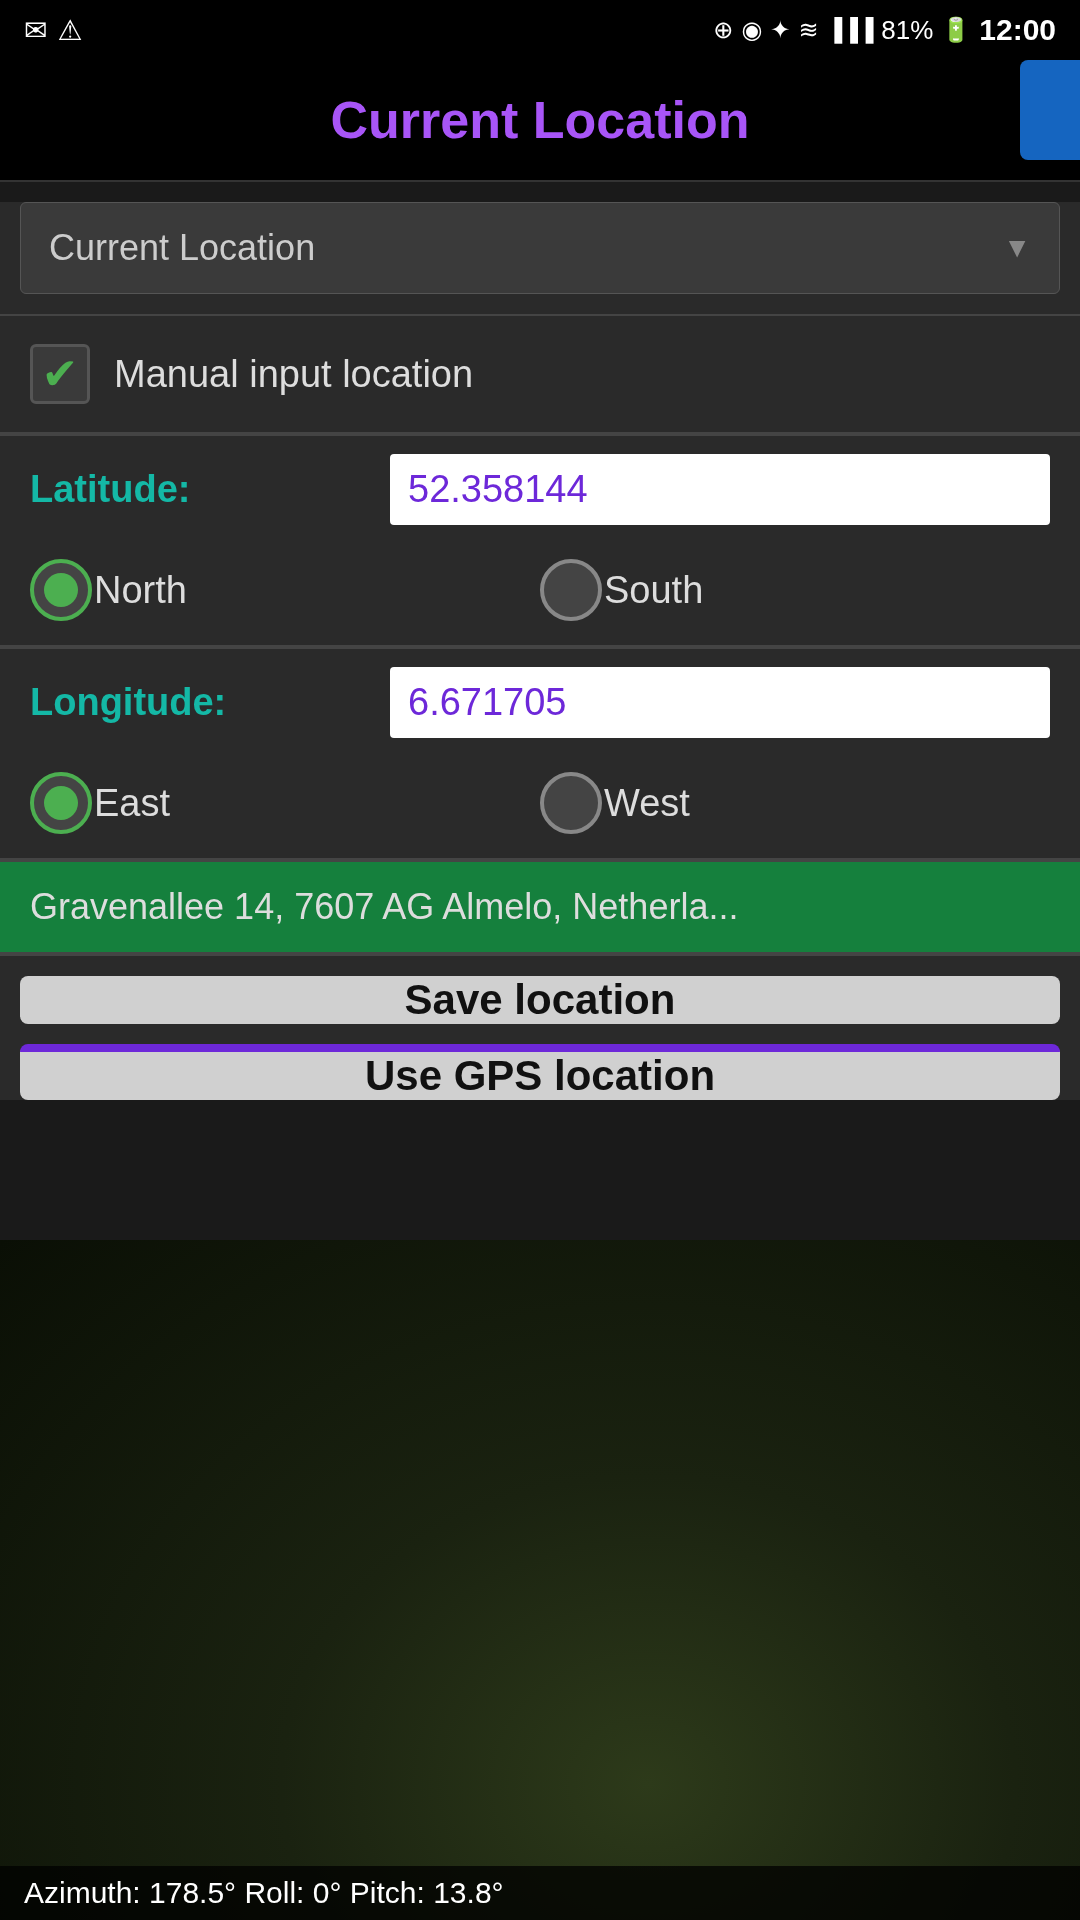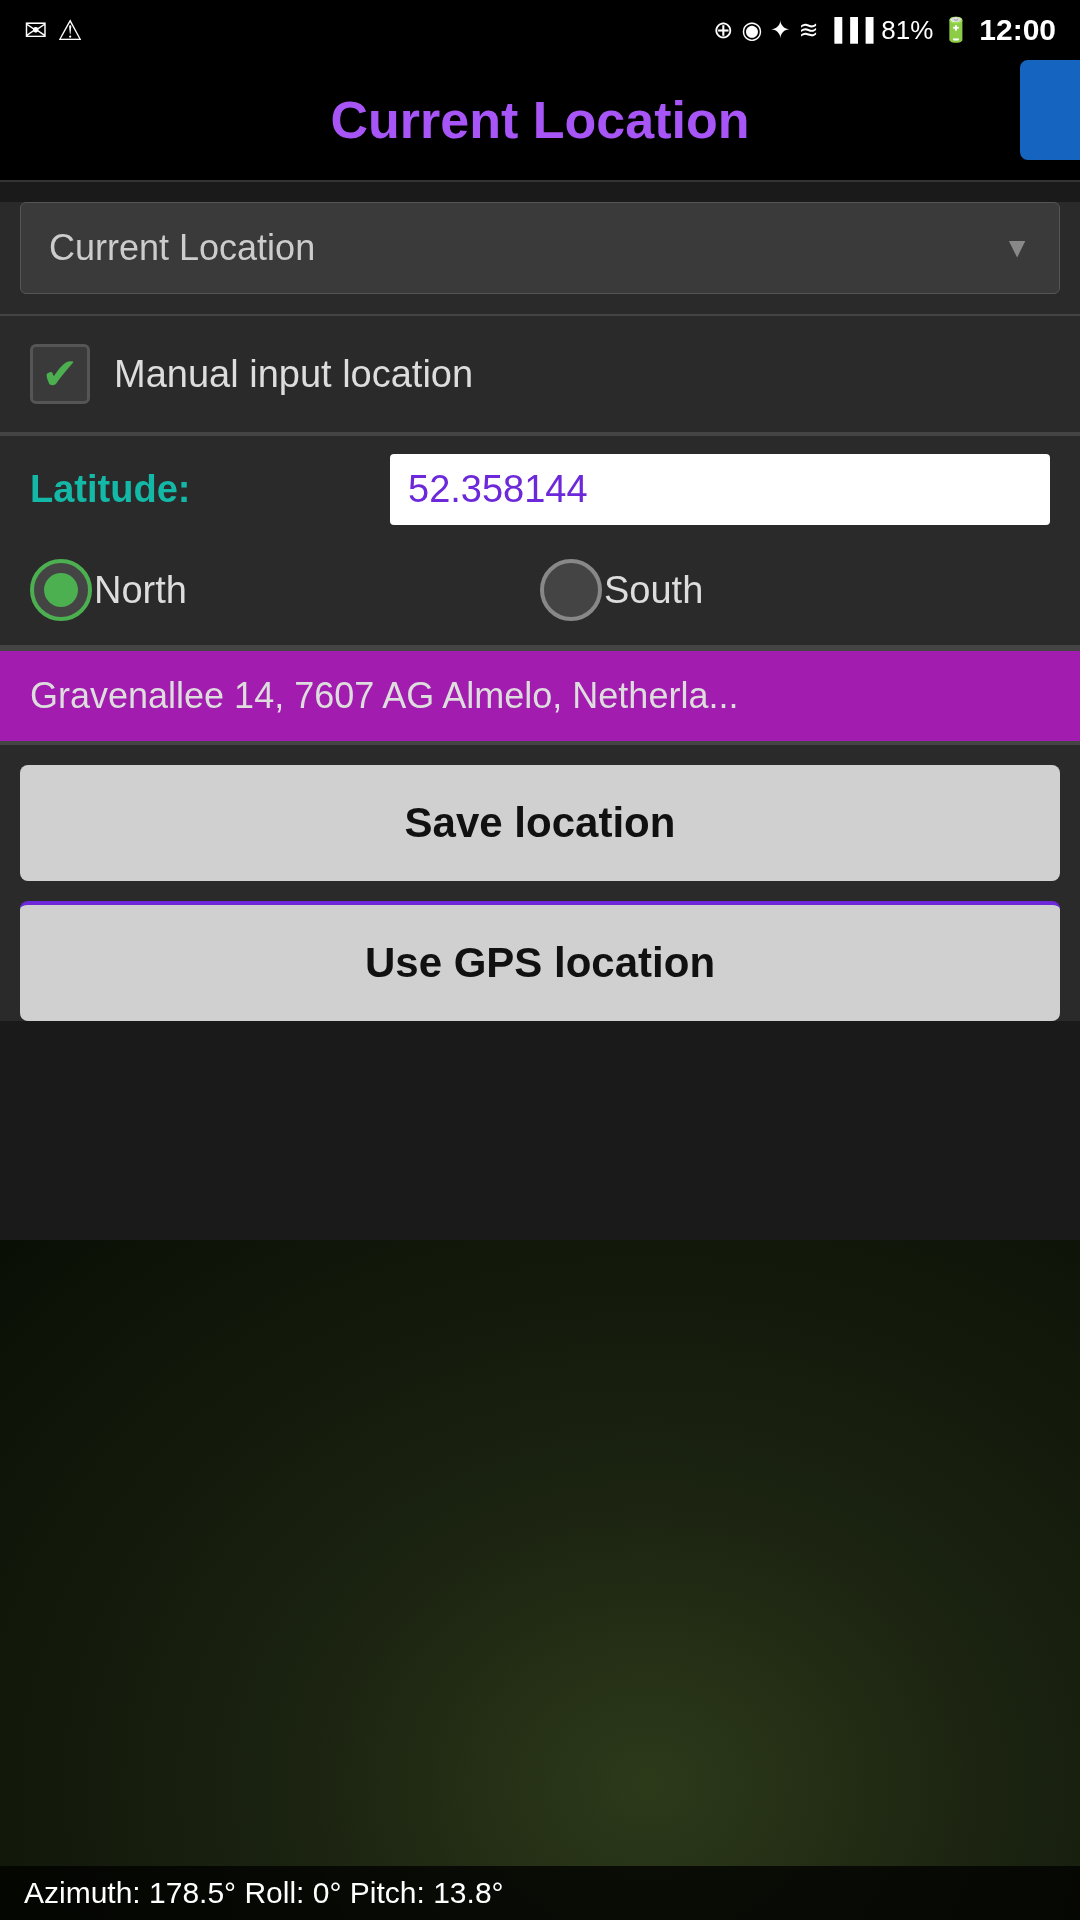--- a/index.html
+++ b/index.html
@@ -213,21 +213,21 @@
       background: transparent;
     }
 
     .radio-label {
       color: #ddd;
       font-size: 38px;
     }
 
     
     .address-row {
-      background: #a21caf;
+      background: #15803d;
       border-top: 2px solid #444;
       padding: 24px 30px;
     }
 
     .address-text {
       color: #ddd;
       font-size: 36px;
       white-space: nowrap;
       overflow: hidden;
     }
@@ -237,31 +237,30 @@
       background: #2a2a2a;
       border-top: 2px solid #444;
     }
 
     .action-btn {
       width: calc(100% - 40px);
       margin: 20px;
       background: #d0d0d0;
       border: none;
       border-radius: 8px;
-      padding: 34px;
       font-size: 42px;
       font-weight: bold;
       color: #111;
       cursor: pointer;
       display: block;
     }
 
     .action-btn + .action-btn {
       margin-top: 0;
-      border-top: 4px solid #6d28d9;
+      border-top: 8px solid #6d28d9;
     }
 
     
     .bg-image-area {
       position: absolute;
       bottom: 0;
       left: 0;
       width: 100%;
       height: 680px;
       background: linear-gradient(to bottom, #1a1a1a 0%, #2a2a1a 30%, #1a1a0a 100%);
@@ -367,20 +366,41 @@
         <div class="radio-circle">
           <div class="radio-dot-empty"></div>
         </div>
         <span class="radio-label">South</span>
       </div>
     </div>
   </div>
 
   <div class="divider"></div>
 
+  <div class="field-section">
+    <div class="field-row">
+      <span class="field-label">Longitude:</span>
+      <input class="field-input" type="text" value="6.671705" style="">
+    </div>
+
+    <div class="radio-row">
+      <div class="radio-option">
+        <div class="radio-circle selected">
+          <div class="radio-dot"></div>
+        </div>
+        <span class="radio-label">East</span>
+      </div>
+      <div class="radio-option">
+        <div class="radio-circle">
+          <div class="radio-dot-empty"></div>
+        </div>
+        <span class="radio-label">West</span>
+      </div>
+    </div>
+  </div>
 
   <div class="divider"></div>
 
   <div class="address-row">
     <span class="address-text">Gravenallee 14, 7607 AG Almelo, Netherla...</span>
   </div>
 
   <div class="divider"></div>
 
   <div class="btn-container">

